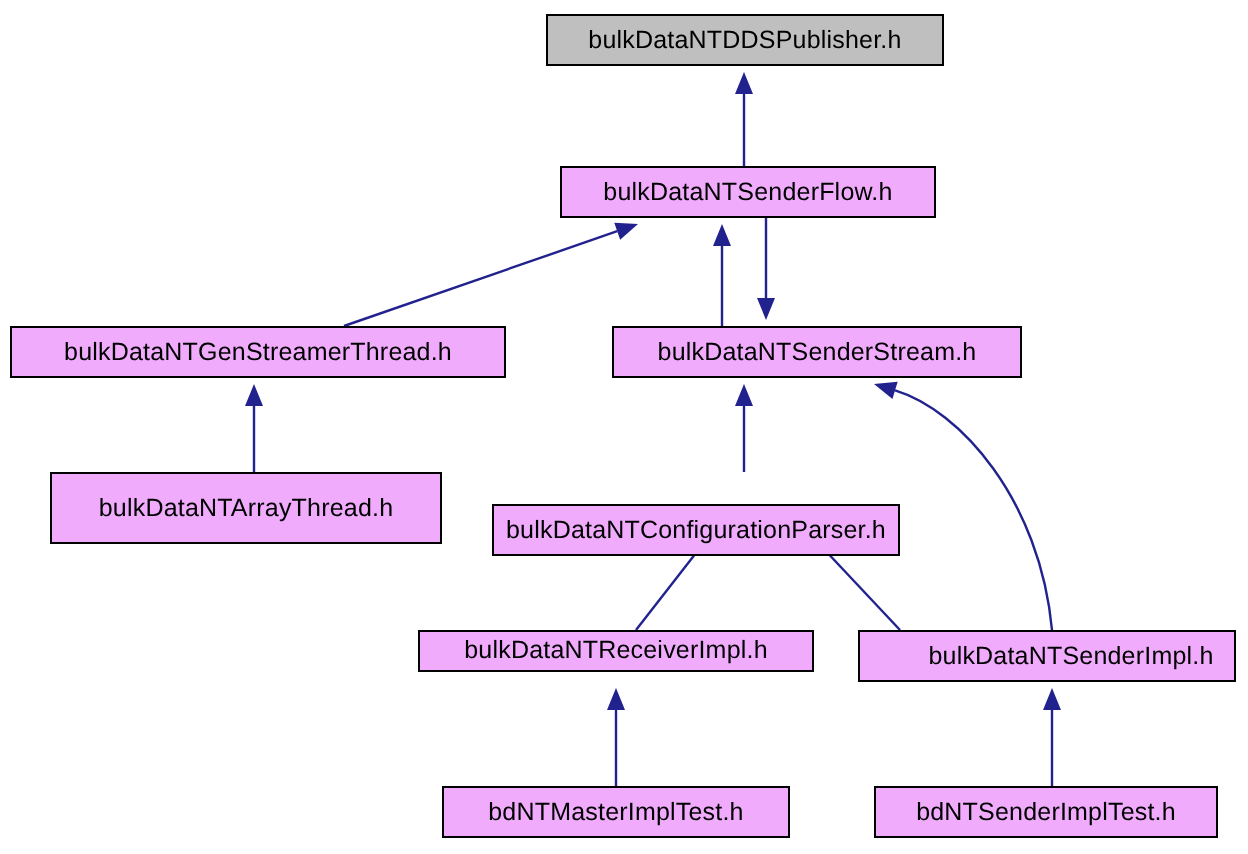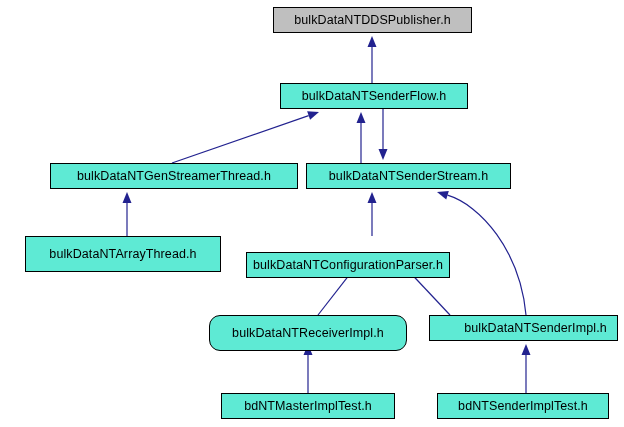--- a/index.html
+++ b/index.html
@@ -19,21 +19,21 @@
     position: absolute;
     left: 0;
     top: 0;
     width: 624px;
     height: 427px;
   }
   .graph-node {
     position: absolute;
     box-sizing: border-box;
     border: 1px solid #000000;
-    background: #5eead4;
+    background: #f0abfc;
     display: flex;
     align-items: center;
     justify-content: center;
     font-size: 12.5px;
     color: #000000;
     letter-spacing: 0.1px;
     white-space: nowrap;
     z-index: 2;
   }
   .graph-node.highlight {
@@ -98,37 +98,37 @@
     </svg>
 
   <div class="graph-node highlight" style="left:273px; top:7px; width:199px; height:26px;text-align:center;">
     <span class="node-label">bulkDataNTDDSPublisher.h</span>
   </div>
 
   <div class="graph-node" style="left:280px; top:83px; width:188px; height:26px;">
     <span class="node-label">bulkDataNTSenderFlow.h</span>
   </div>
 
-  <div class="graph-node" style="left:5px; top:163px; width:248px; height:26px;margin-left:45px;">
+  <div class="graph-node" style="left:5px; top:163px; width:248px; height:26px;">
     <span class="node-label">bulkDataNTGenStreamerThread.h</span>
   </div>
 
   <div class="graph-node" style="left:273px; top:163px; width:205px; height:26px;margin-left:33px;">
     <span class="node-label">bulkDataNTSenderStream.h</span>
   </div>
 
   <div class="graph-node" style="left:25px; top:236px; width:196px; height:36px;">
     <span class="node-label">bulkDataNTArrayThread.h</span>
   </div>
 
   <div class="graph-node" style="left:246px; top:252px; width:204px; height:26px;">
     <span class="node-label">bulkDataNTConfigurationParser.h</span>
   </div>
 
-  <div class="graph-node" style="left:209px; top:315px; width:198px; height:36px;border-radius:11px;">
+  <div class="graph-node" style="left:209px; top:315px; width:198px; height:21px;">
     <span class="node-label">bulkDataNTReceiverImpl.h</span>
   </div>
 
   <div class="graph-node" style="left:429px; top:315px; width:189px; height:26px;padding-left:24px;">
     <span class="node-label">bulkDataNTSenderImpl.h</span>
   </div>
 
   <div class="graph-node" style="left:437px; top:393px; width:172px; height:26px;">
     <span class="node-label">bdNTSenderImplTest.h</span>
   </div>

